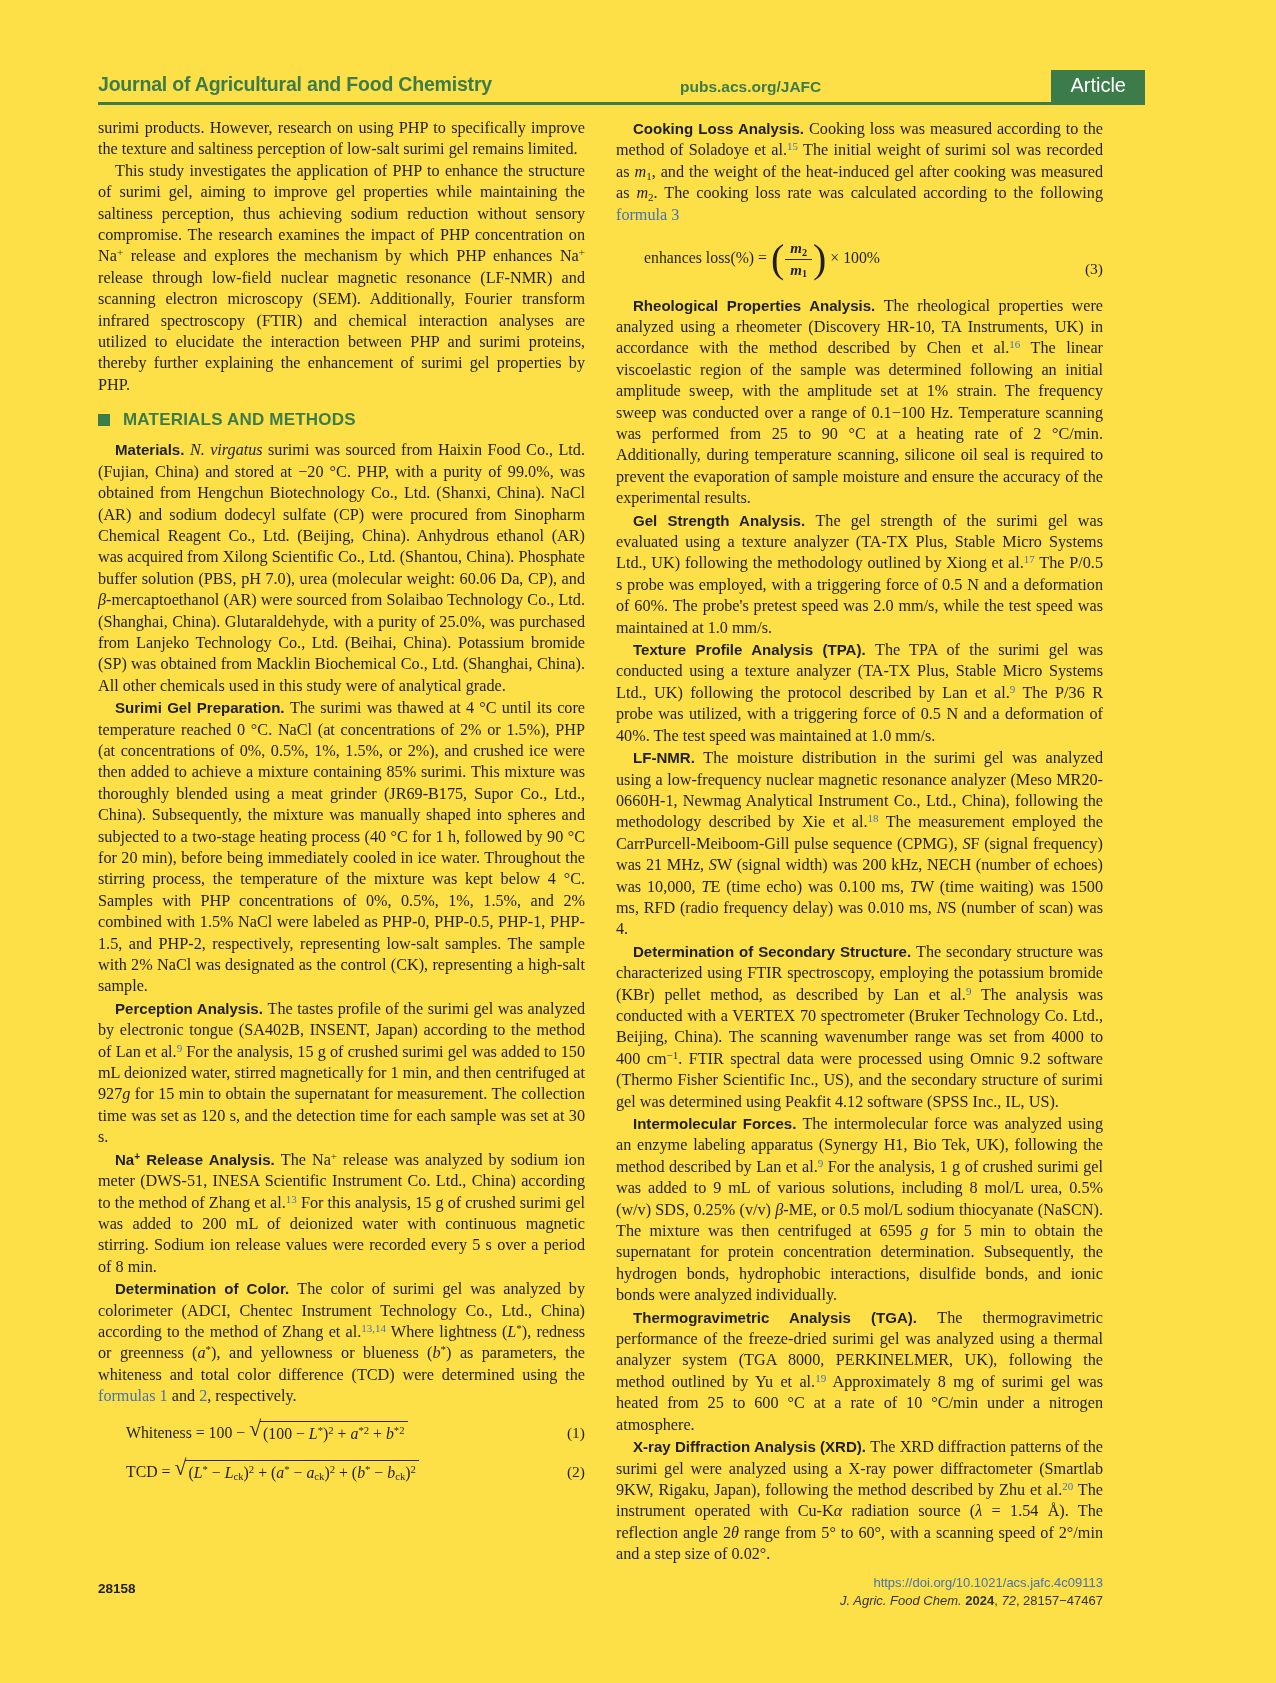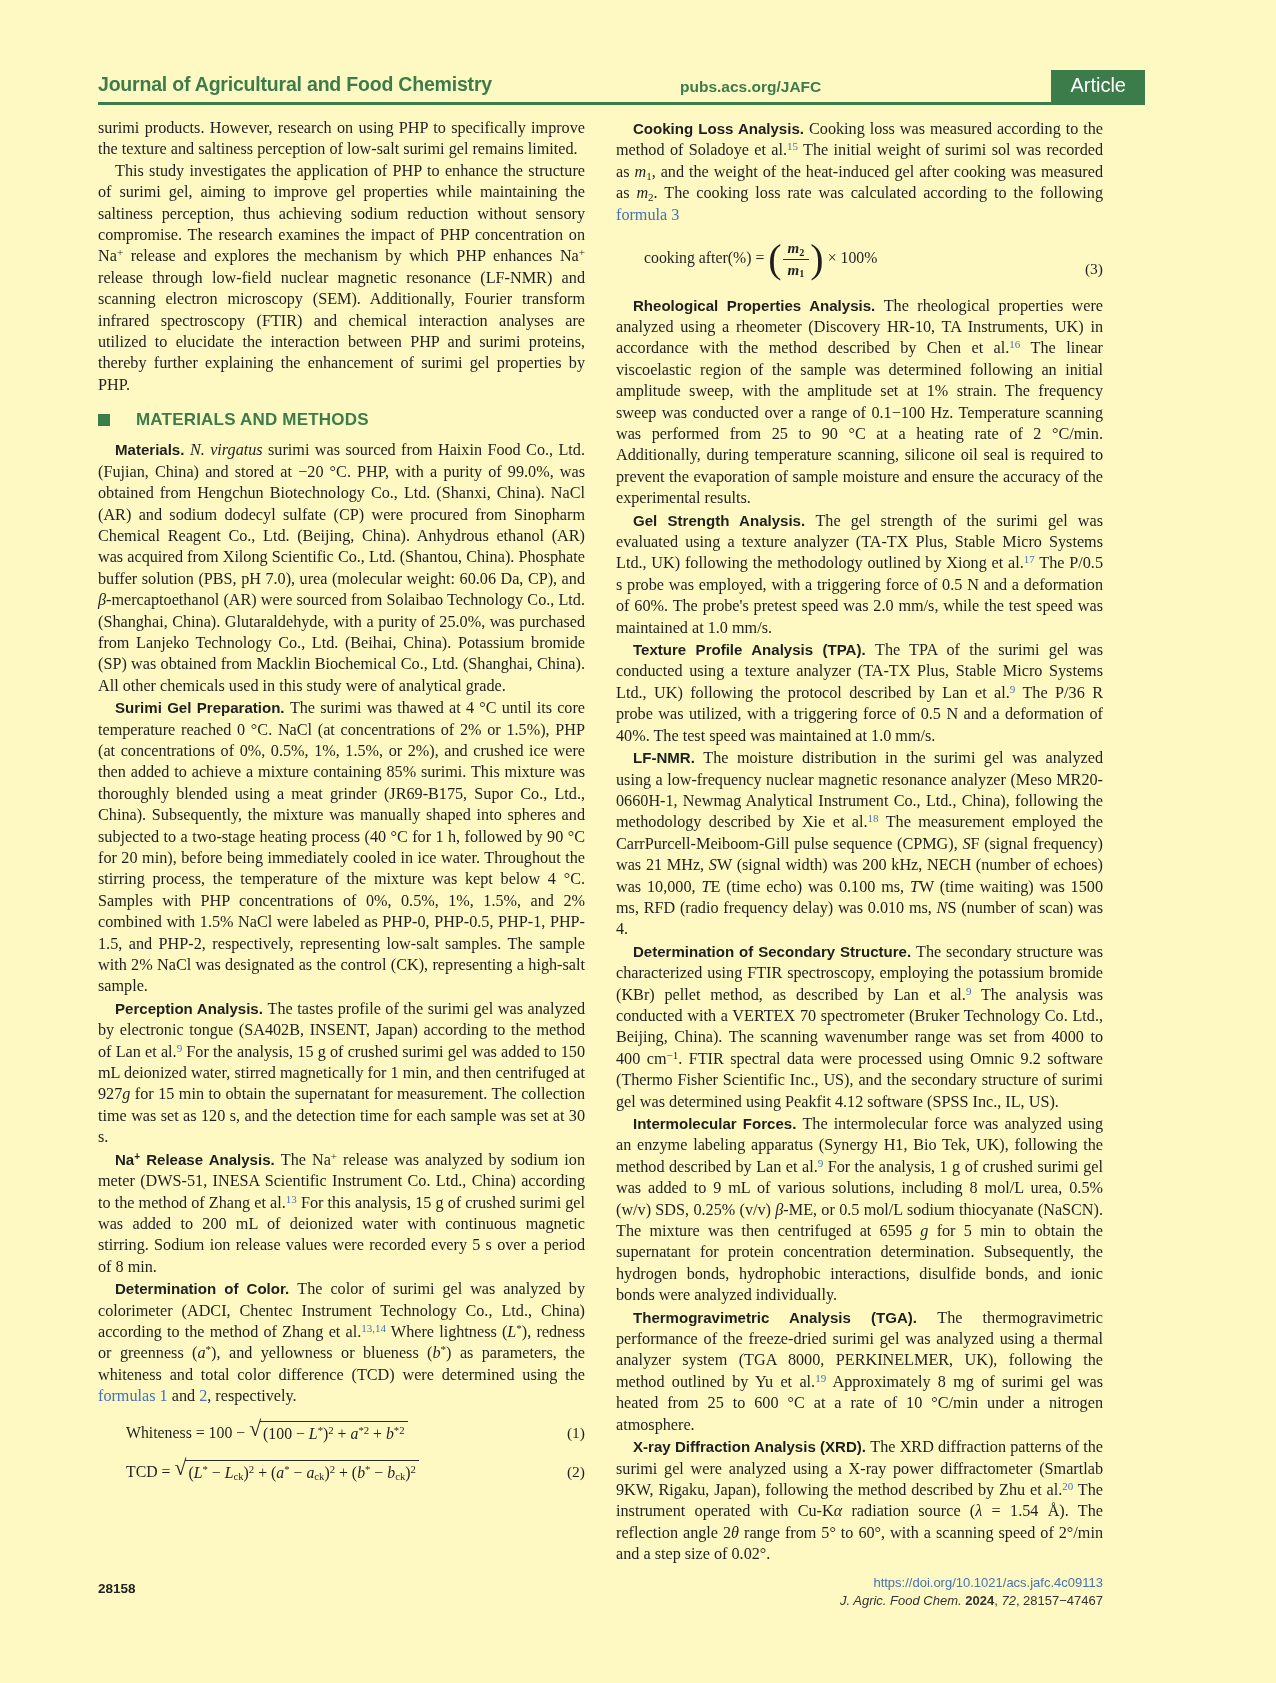--- a/index.html
+++ b/index.html
@@ -5,21 +5,21 @@
   :root{
     --green:#3c7b4a;
     --link:#4472b8;
     --text:#1f1f1f;
   }
   *{box-sizing:border-box;}
   html,body{margin:0;padding:0;background:#ffffff;}
   .page{
     position:relative;
     width:1276px;height:1683px;
-    background:#fef9c3;
+    background:#fde047;
     color:var(--text);
     font-family:"Liberation Serif",serif;
     overflow:hidden;
   }
   
   .page-header{
     position:relative;
     margin:70px 0 0 98px;
     width:1047px;
     border-bottom:3.5px solid var(--green);
@@ -55,21 +55,21 @@
   .body-p.indent{text-indent:17px;}
   .lead{font-family:"Liberation Sans",sans-serif;font-weight:700;font-size:0.93em;}
   .bold{font-weight:700;}
   em{font-style:italic;}
   sup{font-size:0.68em;vertical-align:baseline;position:relative;top:-0.45em;line-height:0;}
   sub{font-size:0.68em;vertical-align:baseline;position:relative;top:0.25em;line-height:0;}
   .link{color:var(--link);}
   sup.lead{font-size:0.62em;}
   
   .section-heading{
-    display:flex;align-items:center;gap:26px;
+    display:flex;align-items:center;gap:13px;
     margin:14px 0 9px;
     font-family:"Liberation Sans",sans-serif;
     font-weight:700;font-size:17px;color:var(--green);
     letter-spacing:0.2px;
   }
   .section-square{width:12px;height:12px;background:var(--green);flex:none;}
   
   .equation{
     position:relative;
     margin:13px 0 15px;
@@ -134,21 +134,21 @@
               <span class="sqrt-sign">√</span>
               <span class="sqrt-body"><span>(100 − </span><em>L</em><sup>*</sup><span>)</span><sup>2</sup><span> + </span><em>a</em><sup>*2</sup><span> + </span><em>b</em><sup>*2</sup></span>
             </span></span><span class="eq-num">(1)</span></div>
         <div class="equation"><span class="eq-body"><span><span>TCD = </span></span><span class="sqrt">
               <span class="sqrt-sign">√</span>
               <span class="sqrt-body"><span>(</span><em>L</em><sup>*</sup><span> − </span><em>L</em><sub>ck</sub><span>)</span><sup>2</sup><span> + (</span><em>a</em><sup>*</sup><span> − </span><em>a</em><sub>ck</sub><span>)</span><sup>2</sup><span> + (</span><em>b</em><sup>*</sup><span> − </span><em>b</em><sub>ck</sub><span>)</span><sup>2</sup></span>
             </span></span><span class="eq-num">(2)</span></div>
       </div>
     <div class="col">
         <p class="body-p indent"><span class="lead">Cooking Loss Analysis. </span><span>Cooking loss was measured according to the method of Soladoye et al.</span><sup class="link">15</sup><span> The initial weight of surimi sol was recorded as </span><em>m</em><sub>1</sub><span>, and the weight of the heat-induced gel after cooking was measured as </span><em>m</em><sub>2</sub><span>. The cooking loss rate was calculated according to the following </span><span class="link">formula 3</span></p>
-        <div class="equation frac-eq"><span class="eq-body"><span><span>cooking after(%) = </span></span><span class="bigp">(</span><span class="frac">
+        <div class="equation frac-eq"><span class="eq-body"><span><span>enhances loss(%) = </span></span><span class="bigp">(</span><span class="frac">
               <span class="frac-num"><em>m</em><sub>2</sub></span>
               <span class="frac-den"><em>m</em><sub>1</sub></span>
             </span><span class="bigp">)</span><span><span> × 100%</span></span></span><span class="eq-num">(3)</span></div>
         <p class="body-p indent"><span class="lead">Rheological Properties Analysis. </span><span>The rheological properties were analyzed using a rheometer (Discovery HR-10, TA Instruments, UK) in accordance with the method described by Chen et al.</span><sup class="link">16</sup><span> The linear viscoelastic region of the sample was determined following an initial amplitude sweep, with the amplitude set at 1% strain. The frequency sweep was conducted over a range of 0.1−100 Hz. Temperature scanning was performed from 25 to 90 °C at a heating rate of 2 °C/min. Additionally, during temperature scanning, silicone oil seal is required to prevent the evaporation of sample moisture and ensure the accuracy of the experimental results.</span></p>
         <p class="body-p indent"><span class="lead">Gel Strength Analysis. </span><span>The gel strength of the surimi gel was evaluated using a texture analyzer (TA-TX Plus, Stable Micro Systems Ltd., UK) following the methodology outlined by Xiong et al.</span><sup class="link">17</sup><span> The P/0.5 s probe was employed, with a triggering force of 0.5 N and a deformation of 60%. The probe's pretest speed was 2.0 mm/s, while the test speed was maintained at 1.0 mm/s.</span></p>
         <p class="body-p indent"><span class="lead">Texture Profile Analysis (TPA). </span><span>The TPA of the surimi gel was conducted using a texture analyzer (TA-TX Plus, Stable Micro Systems Ltd., UK) following the protocol described by Lan et al.</span><sup class="link">9</sup><span> The P/36 R probe was utilized, with a triggering force of 0.5 N and a deformation of 40%. The test speed was maintained at 1.0 mm/s.</span></p>
         <p class="body-p indent"><span class="lead">LF-NMR. </span><span>The moisture distribution in the surimi gel was analyzed using a low-frequency nuclear magnetic resonance analyzer (Meso MR20-0660H-1, Newmag Analytical Instrument Co., Ltd., China), following the methodology described by Xie et al.</span><sup class="link">18</sup><span> The measurement employed the CarrPurcell-Meiboom-Gill pulse sequence (CPMG), </span><em>S</em><span>F (signal frequency) was 21 MHz, </span><em>S</em><span>W (signal width) was 200 kHz, NECH (number of echoes) was 10,000, </span><em>T</em><span>E (time echo) was 0.100 ms, </span><em>T</em><span>W (time waiting) was 1500 ms, RFD (radio frequency delay) was 0.010 ms, </span><em>N</em><span>S (number of scan) was 4.</span></p>
         <p class="body-p indent"><span class="lead">Determination of Secondary Structure. </span><span>The secondary structure was characterized using FTIR spectroscopy, employing the potassium bromide (KBr) pellet method, as described by Lan et al.</span><sup class="link">9</sup><span> The analysis was conducted with a VERTEX 70 spectrometer (Bruker Technology Co. Ltd., Beijing, China). The scanning wavenumber range was set from 4000 to 400 cm</span><sup>−1</sup><span>. FTIR spectral data were processed using Omnic 9.2 software (Thermo Fisher Scientific Inc., US), and the secondary structure of surimi gel was determined using Peakfit 4.12 software (SPSS Inc., IL, US).</span></p>
         <p class="body-p indent"><span class="lead">Intermolecular Forces. </span><span>The intermolecular force was analyzed using an enzyme labeling apparatus (Synergy H1, Bio Tek, UK), following the method described by Lan et al.</span><sup class="link">9</sup><span> For the analysis, 1 g of crushed surimi gel was added to 9 mL of various solutions, including 8 mol/L urea, 0.5% (w/v) SDS, 0.25% (v/v) </span><em>β</em><span>-ME, or 0.5 mol/L sodium thiocyanate (NaSCN). The mixture was then centrifuged at 6595 </span><em>g</em><span> for 5 min to obtain the supernatant for protein concentration determination. Subsequently, the hydrogen bonds, hydrophobic interactions, disulfide bonds, and ionic bonds were analyzed individually.</span></p>
         <p class="body-p indent"><span class="lead">Thermogravimetric Analysis (TGA). </span><span>The thermogravimetric performance of the freeze-dried surimi gel was analyzed using a thermal analyzer system (TGA 8000, PERKINELMER, UK), following the method outlined by Yu et al.</span><sup class="link">19</sup><span> Approximately 8 mg of surimi gel was heated from 25 to 600 °C at a rate of 10 °C/min under a nitrogen atmosphere.</span></p>

